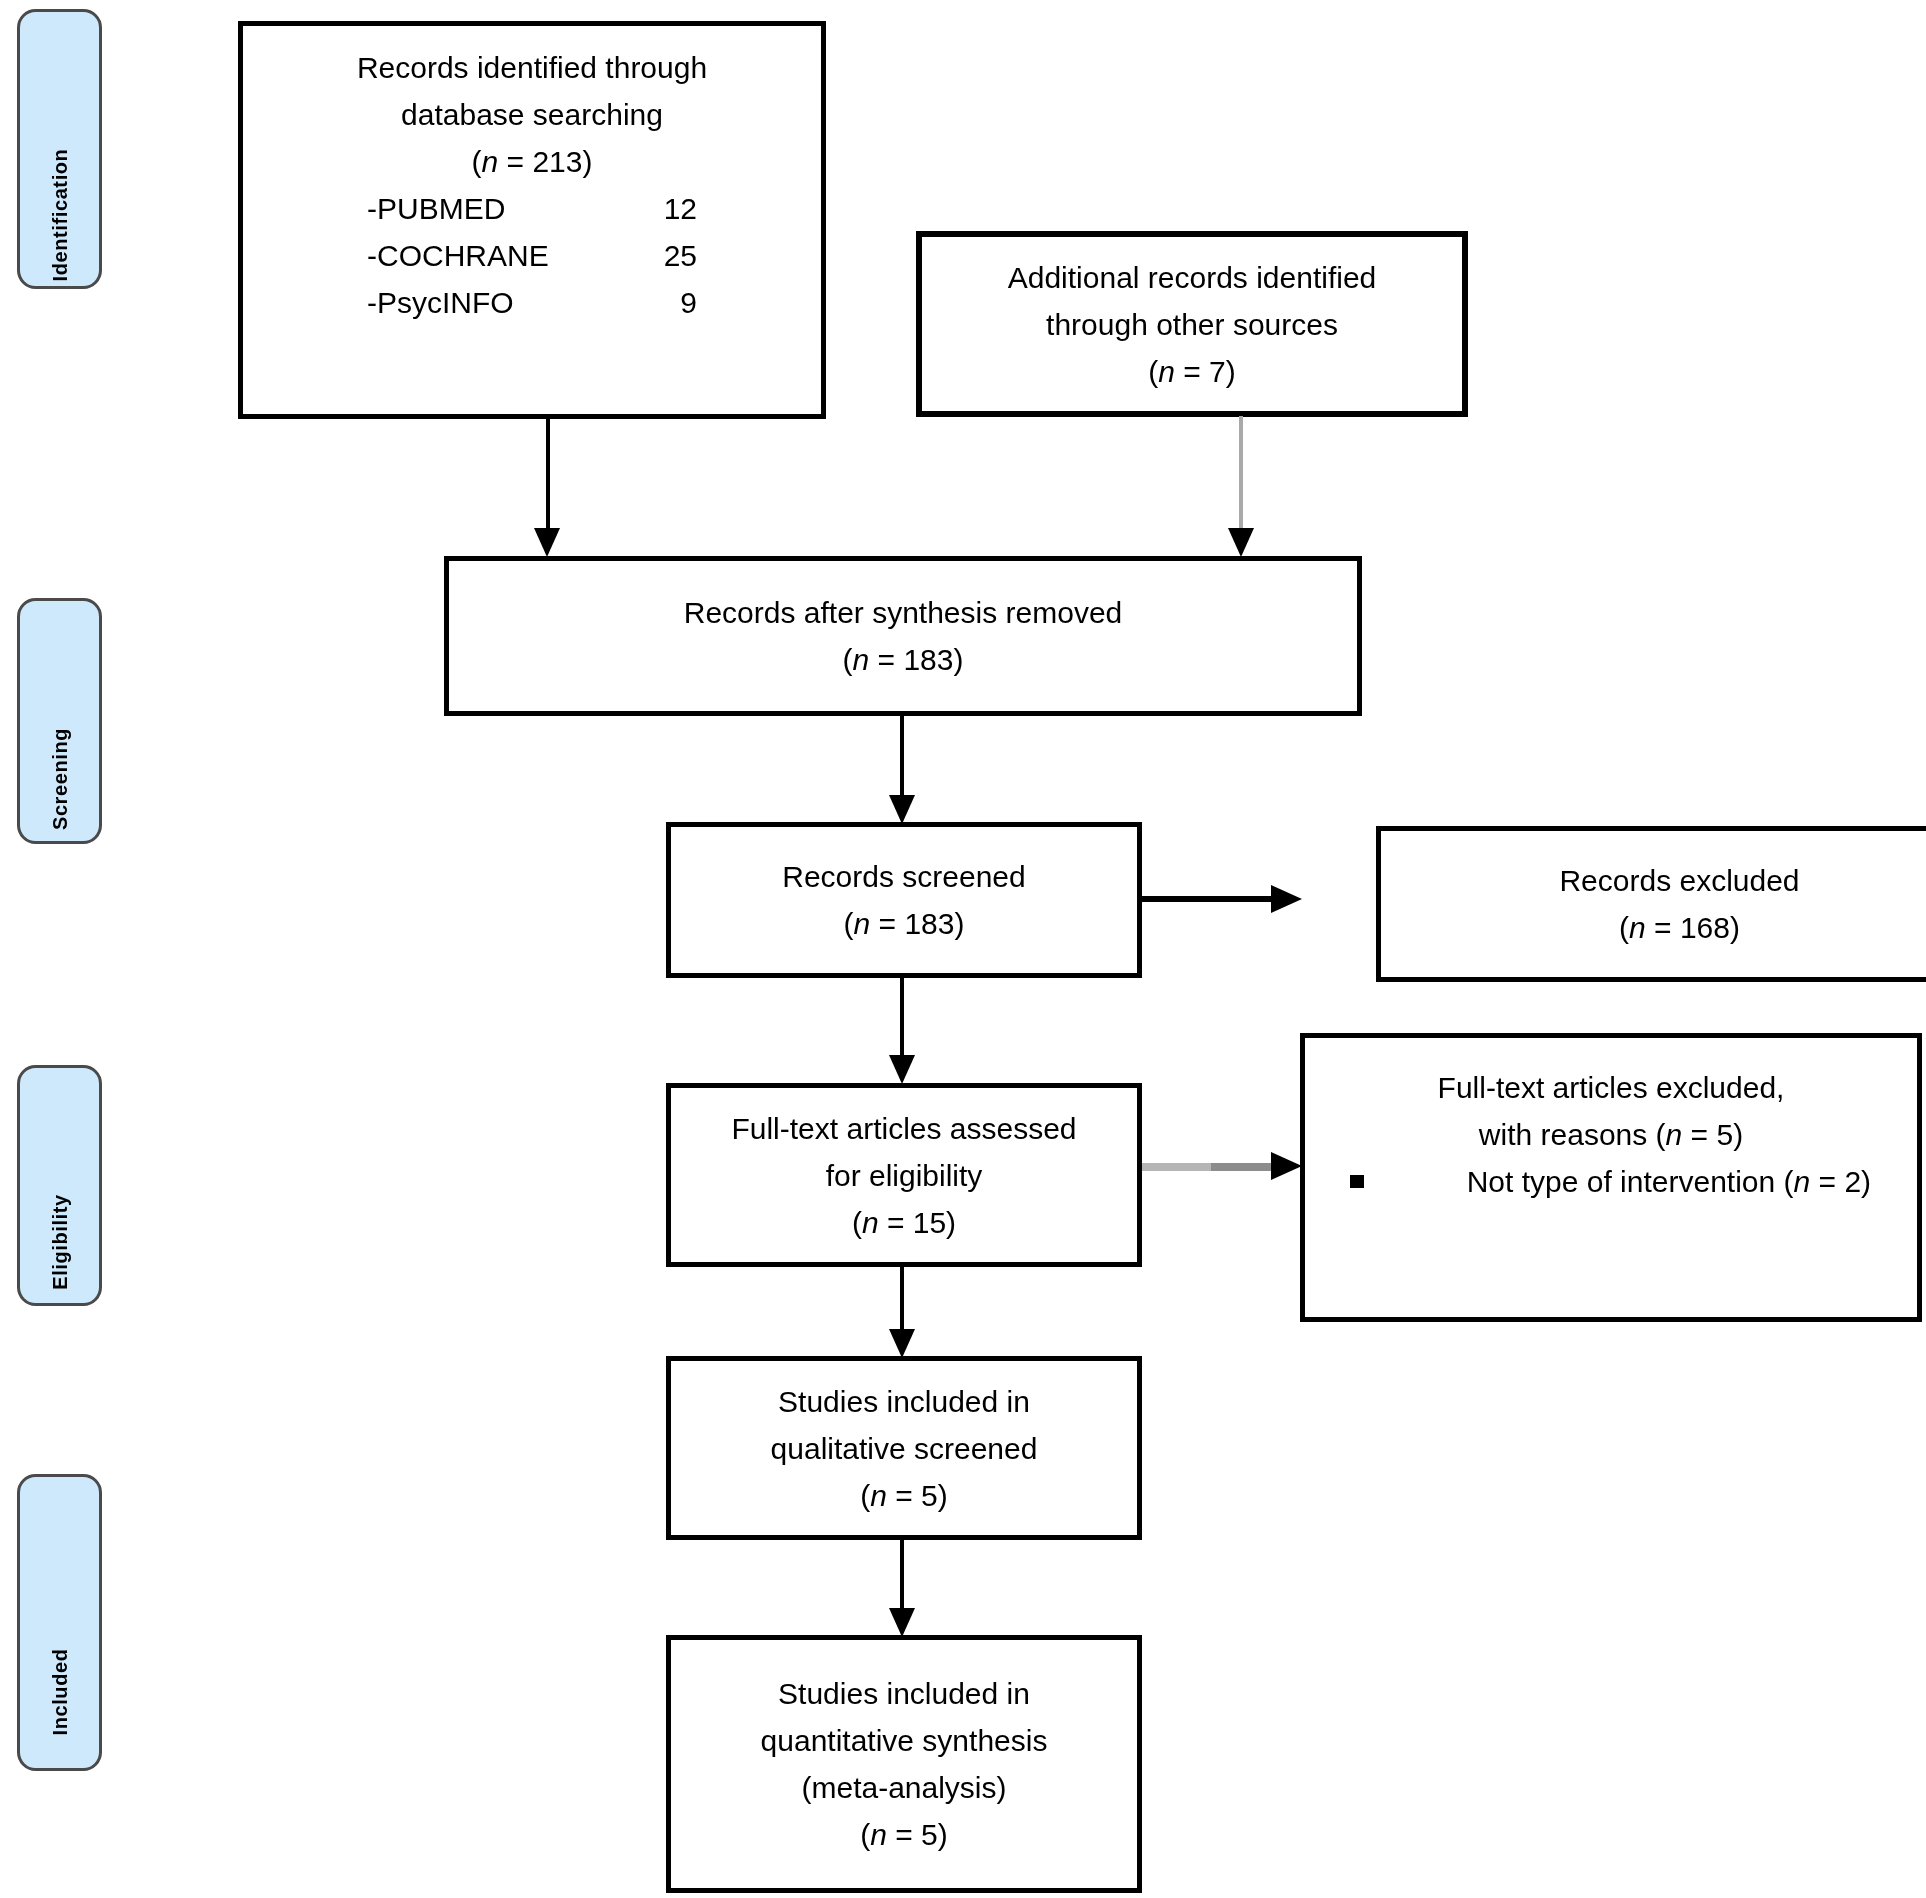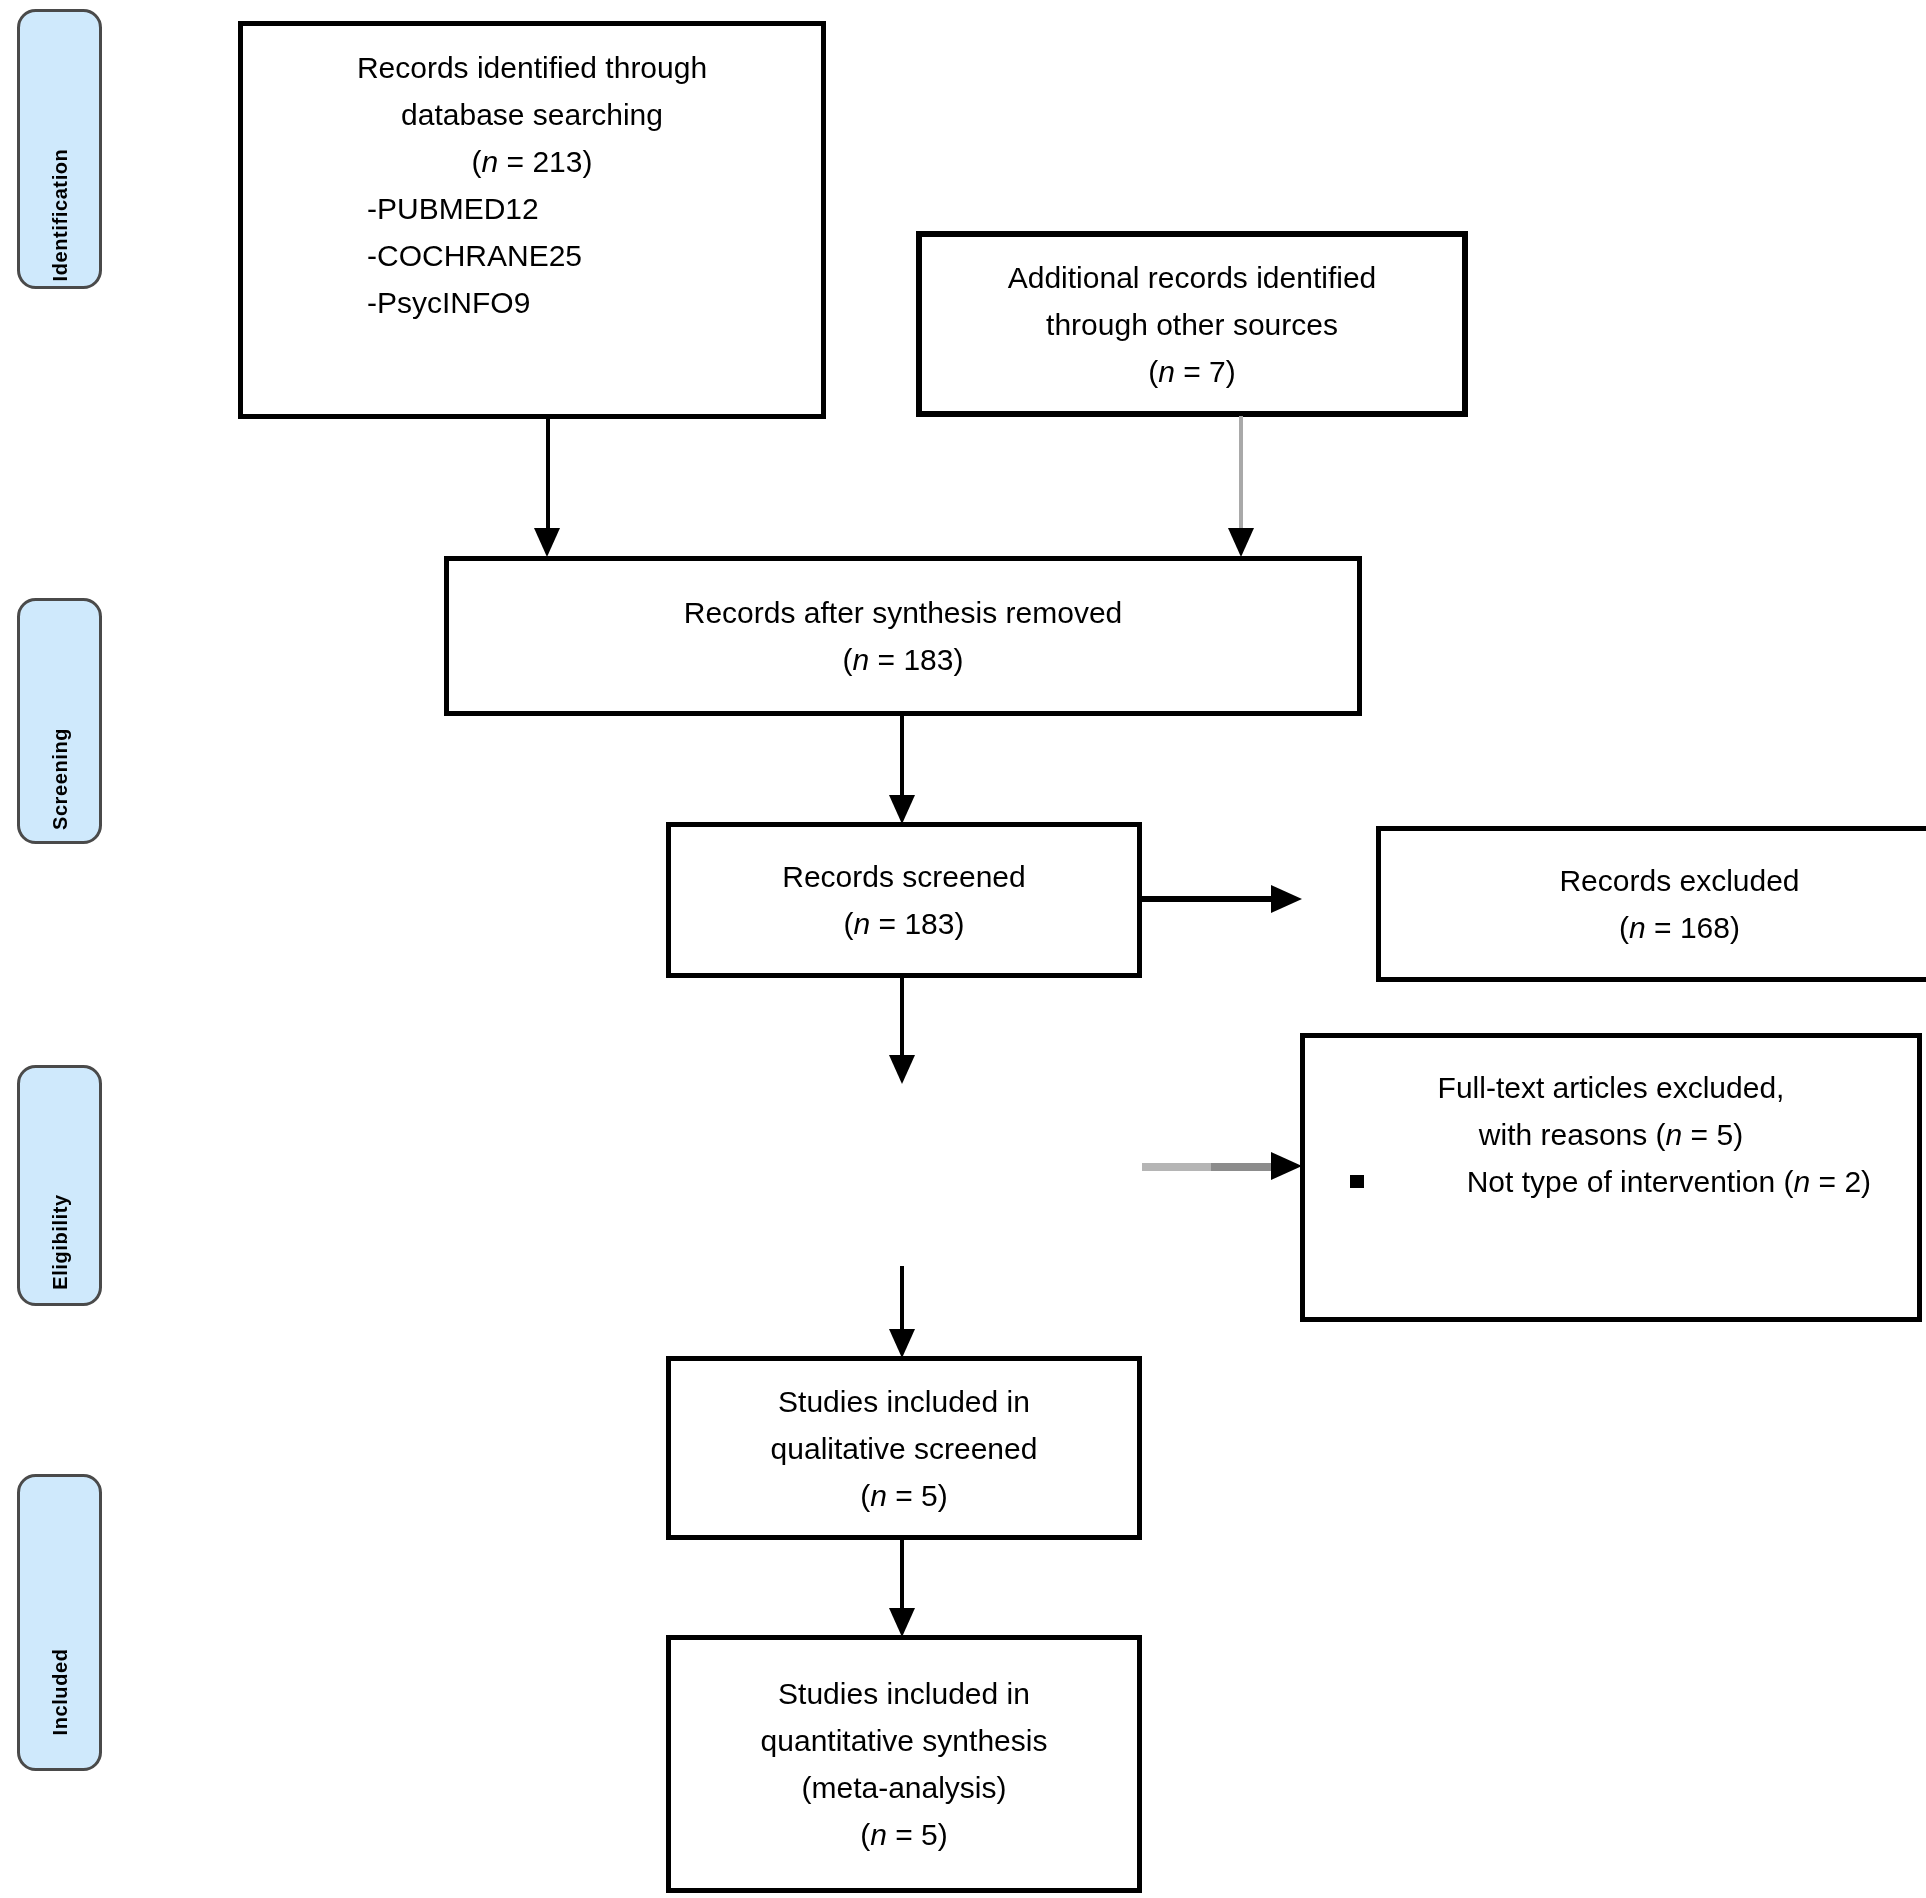--- a/index.html
+++ b/index.html
@@ -31,21 +31,21 @@
   .box-additional{left:916px;top:231px;width:552px;height:186px;border-width:6.2px;}
   .box-duplicates{left:444px;top:556px;width:918px;height:160px;}
   .box-screened{left:666px;top:822px;width:476px;height:156px;}
   .box-rec-excluded{left:1376px;top:826px;width:607px;height:156px;}
   .box-fulltext{left:666px;top:1083px;width:476px;height:184px;}
   .box-ft-excluded{left:1300px;top:1033px;width:622px;height:289px;justify-content:flex-start;padding-top:26px;}
   .box-qualitative{left:666px;top:1356px;width:476px;height:184px;}
   .box-quantitative{left:666px;top:1635px;width:476px;height:258px;}
   
   .srclist{width:330px;margin:0 auto;}
-  .srcrow{display:flex;}
+  .srcrow{display:flex;justify-content:space-between;}
   
   .bullets{text-align:left;padding-left:45px;}
   .brow{display:flex;align-items:center;white-space:nowrap;}
   .bsq{width:13.7px;height:13.7px;background:#000;flex:0 0 13.7px;margin-right:103px;}
   
   .vline{position:absolute;width:4.4px;background:#000;}
   .hline{position:absolute;height:6.2px;background:#000;}
   .gray-v{background:#a9a9a9;}
   .gray-h{background:linear-gradient(to right,#b5b5b5 0%,#b5b5b5 52%,#8c8c8c 52%,#8c8c8c 100%);height:7.5px;}
   .head-down{position:absolute;width:0;height:0;
@@ -107,20 +107,25 @@
   <div class="fbox box-screened">
     <div>Records screened</div>
     <div><span>(</span><i>n</i><span> = 183)</span></div>
   </div>
 
   <div class="fbox box-rec-excluded">
     <div>Records excluded</div>
     <div><span>(</span><i>n</i><span> = 168)</span></div>
   </div>
 
+  <div class="fbox box-fulltext">
+    <div>Full-text articles assessed</div>
+    <div>for eligibility</div>
+    <div><span>(</span><i>n</i><span> = 15)</span></div>
+  </div>
 
   <div class="fbox box-ft-excluded">
     <div>Full-text articles excluded,</div>
     <div><span>with reasons </span><span>(</span><i>n</i><span> = 5)</span></div>
     <div class="bullets">
       <div class="brow">
         <span class="bsq"></span>
         <span><span>Not type of intervention </span><span>(</span><i>n</i><span> = 2)</span></span>
       </div>
     </div>

